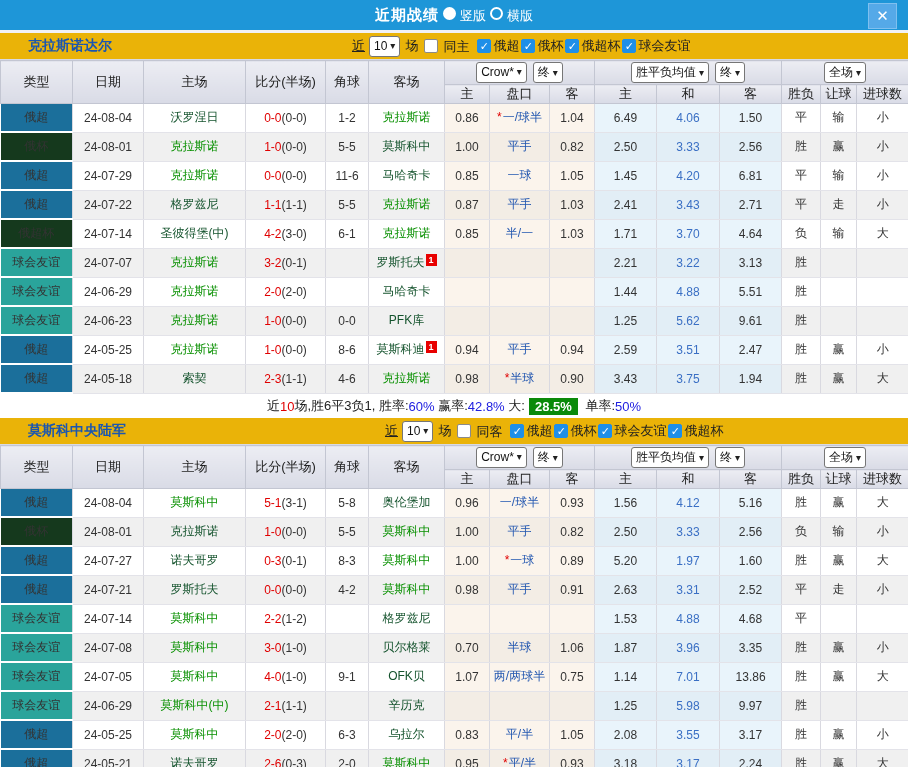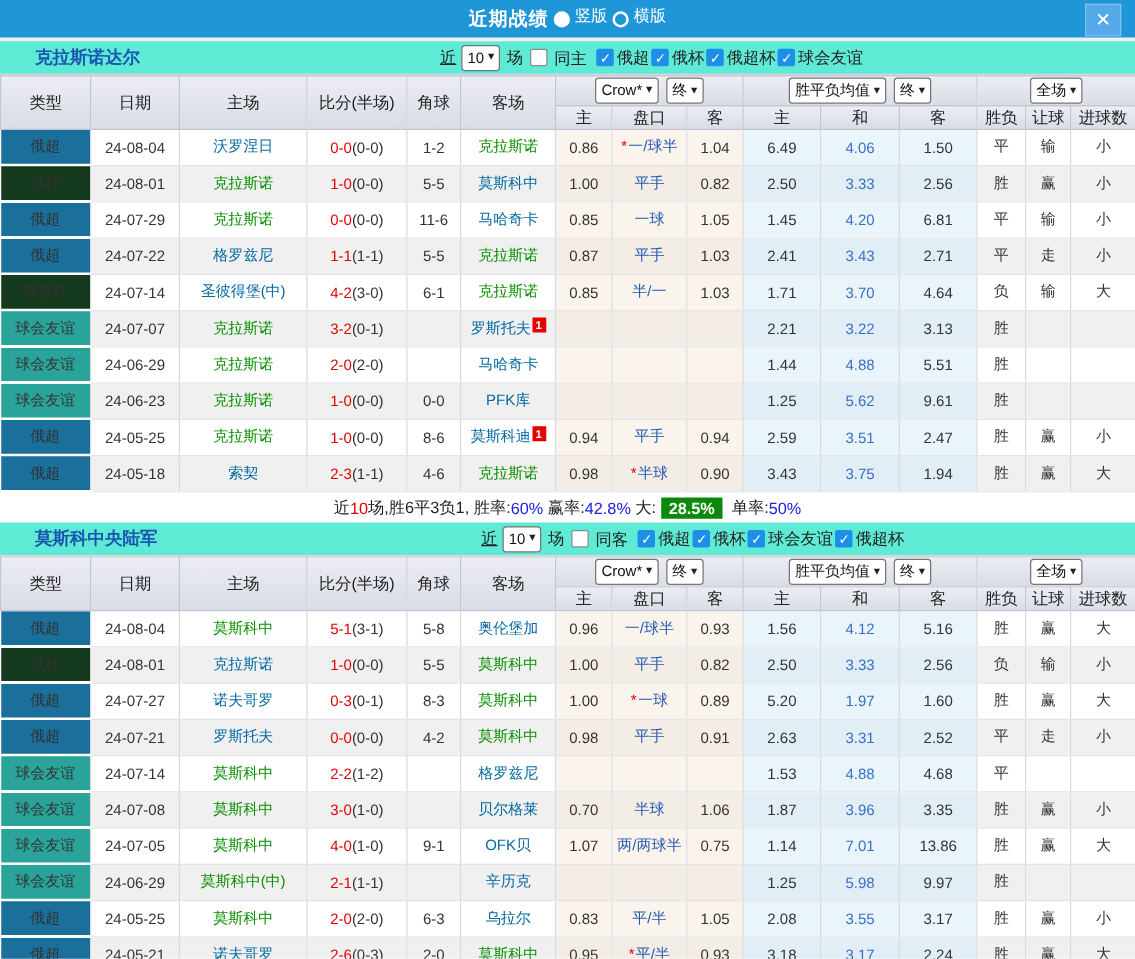--- a/index.html
+++ b/index.html
@@ -7,30 +7,30 @@
     width:908px;height:767px;overflow:hidden;background:#fff;
     font-family:"Liberation Sans","DejaVu Sans",sans-serif;
     -webkit-font-smoothing:antialiased;
   }
   .modal{width:908px;height:767px;overflow:hidden;position:relative;background:#fff}
 
   
   .titlebar{height:30px;background:#1E96D8;display:flex;align-items:center;justify-content:center;position:relative}
   .title-center{display:flex;align-items:center;color:#fff}
   .title{font-weight:bold;font-size:15px;letter-spacing:1px}
-  .radio-item{display:inline-flex;align-items:flex-end;margin-left:4px;cursor:pointer}
+  .radio-item{display:inline-flex;align-items:flex-start;margin-left:4px;cursor:pointer}
   .radio-dot{width:13px;height:13px;border-radius:50%;border:2px solid #fff;box-sizing:border-box;display:inline-block;margin-right:4px}
   .radio-dot.sel{background:#fff}
   .radio-label{font-size:13px;color:#fff}
   .close-btn{position:absolute;right:11px;top:3px;width:27px;height:24px;background:#55A9E8;border:1px solid #7FC0EF;
     display:flex;align-items:center;justify-content:center;color:#fff;font-size:15px;font-weight:bold;cursor:pointer}
   .gap{height:3px;background:#F1F1F5}
 
   
-  .sec-head{height:26px;display:flex;align-items:center;position:relative;background:#5eead4;border-bottom:1px solid #D8DAE2}
+  .sec-head{height:26px;display:flex;align-items:center;position:relative;background:#eab308;border-bottom:1px solid #D8DAE2}
   .team{margin-left:28px;font-size:14px;font-weight:bold;color:#1A56B0}
   .filters{position:absolute;display:flex;align-items:center;font-size:13px;color:#222}
   .sec0 .filters{left:352px}
   .sec1 .filters{left:385px}
   .near{text-decoration:underline;margin-right:4px}
   .games{margin:0 6px 0 5px}
   .flabel{margin-right:2px}
   .flabel.same{margin:2px 8px 0 3px}
 
   
@@ -55,21 +55,21 @@
 
   .grid tbody td{height:27px;border-right:1px solid #D9D9E0;border-bottom:1px solid #E3E3E9;font-size:12px;color:#333;background:#fff}
   .grid tbody tr.alt td{background:#F0F0F0}
   .grid tbody td:last-child{border-right:none}
 
   td.lg{color:#fff;font-size:12px;border-bottom:2px solid #fff !important}
   .lg-super{background:#1B6F9B !important}
   .lg-cup{background:#15391D !important}
   .lg-friendly{background:#2AA49B !important}
 
-  td.team-cell span.nm{color:#0369a1}
+  td.team-cell span.nm{color:#14532d}
   td.team-cell.self span.nm{color:#089000}
   .supbadge{display:inline-block;background:#E80000;color:#fff;font-size:9px;line-height:12px;width:11px;height:12px;
     vertical-align:top;margin-left:1px;text-align:center;font-weight:bold}
 
   td.score .ft{color:#E00000}
   td.score .hf{color:#333}
 
   td.crow{background:#FBF4EC !important;color:#23304E}
   tr.alt td.crow{background:#F3EDE5 !important}
   td.crow.hc{color:#2357B0}

